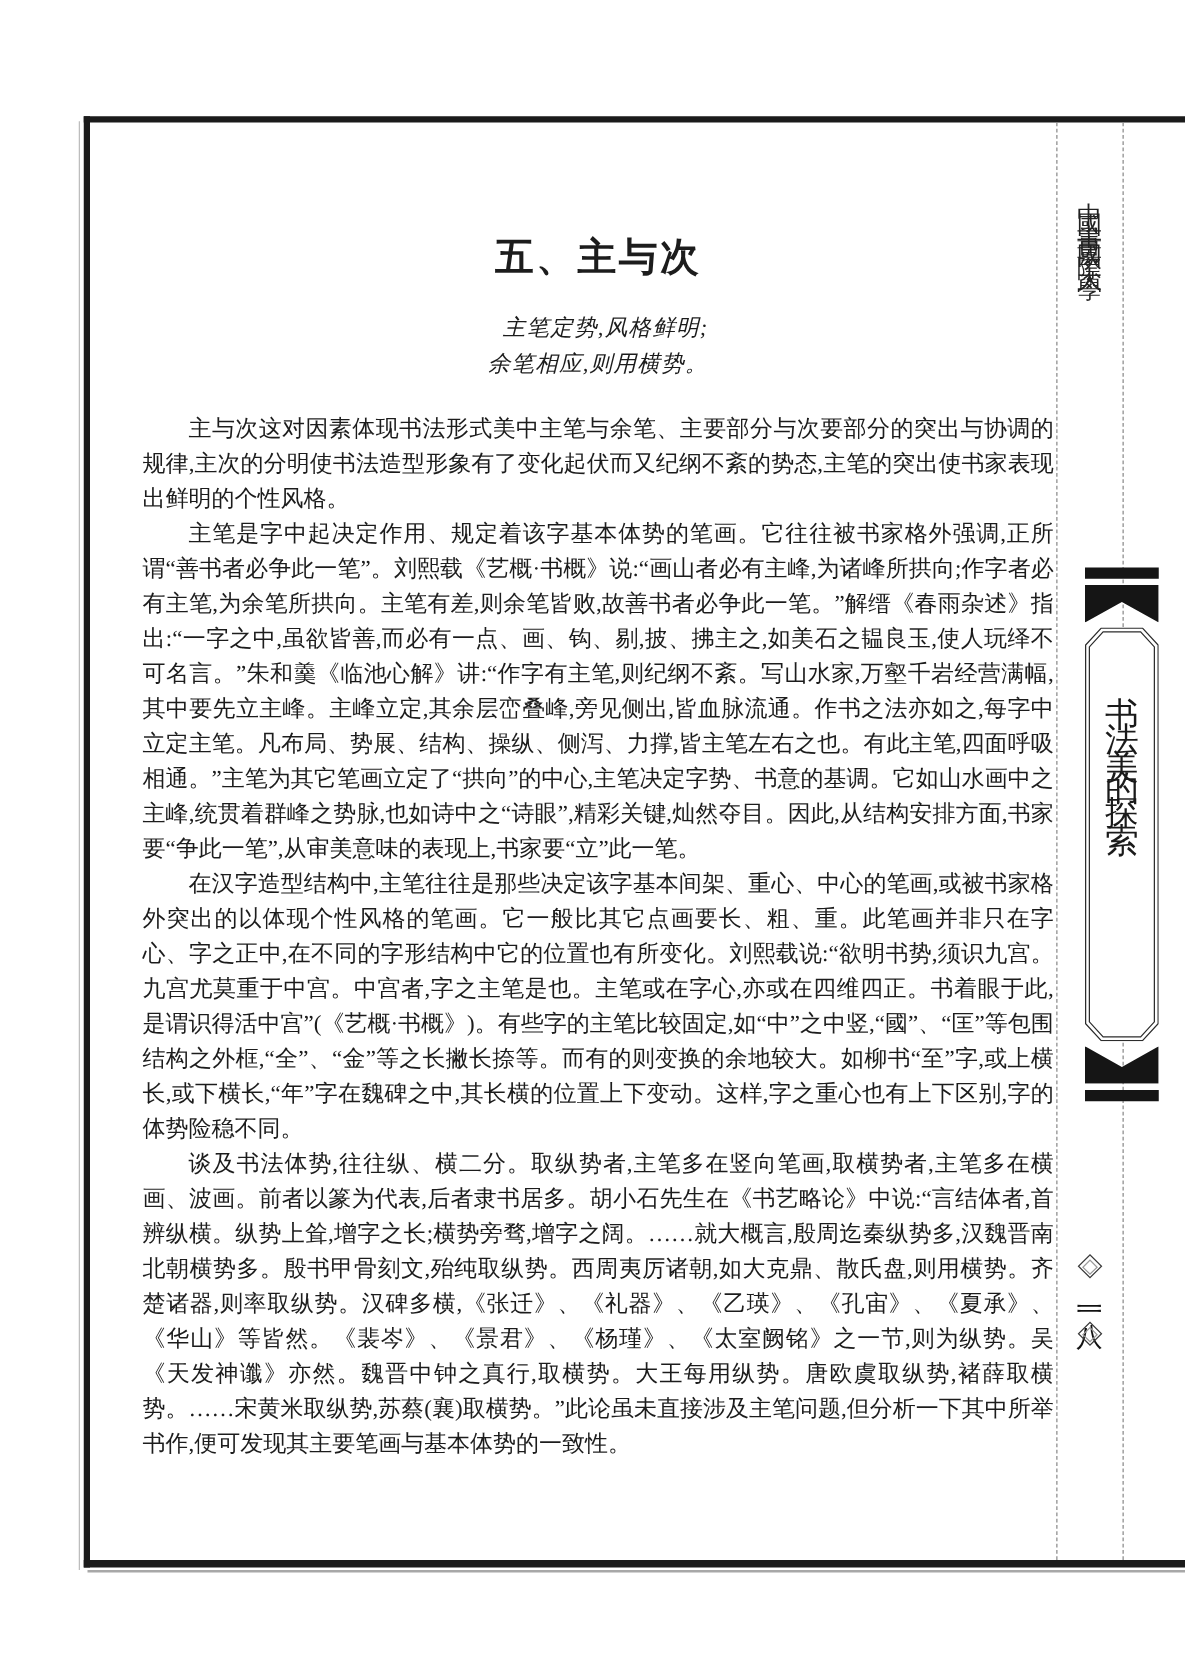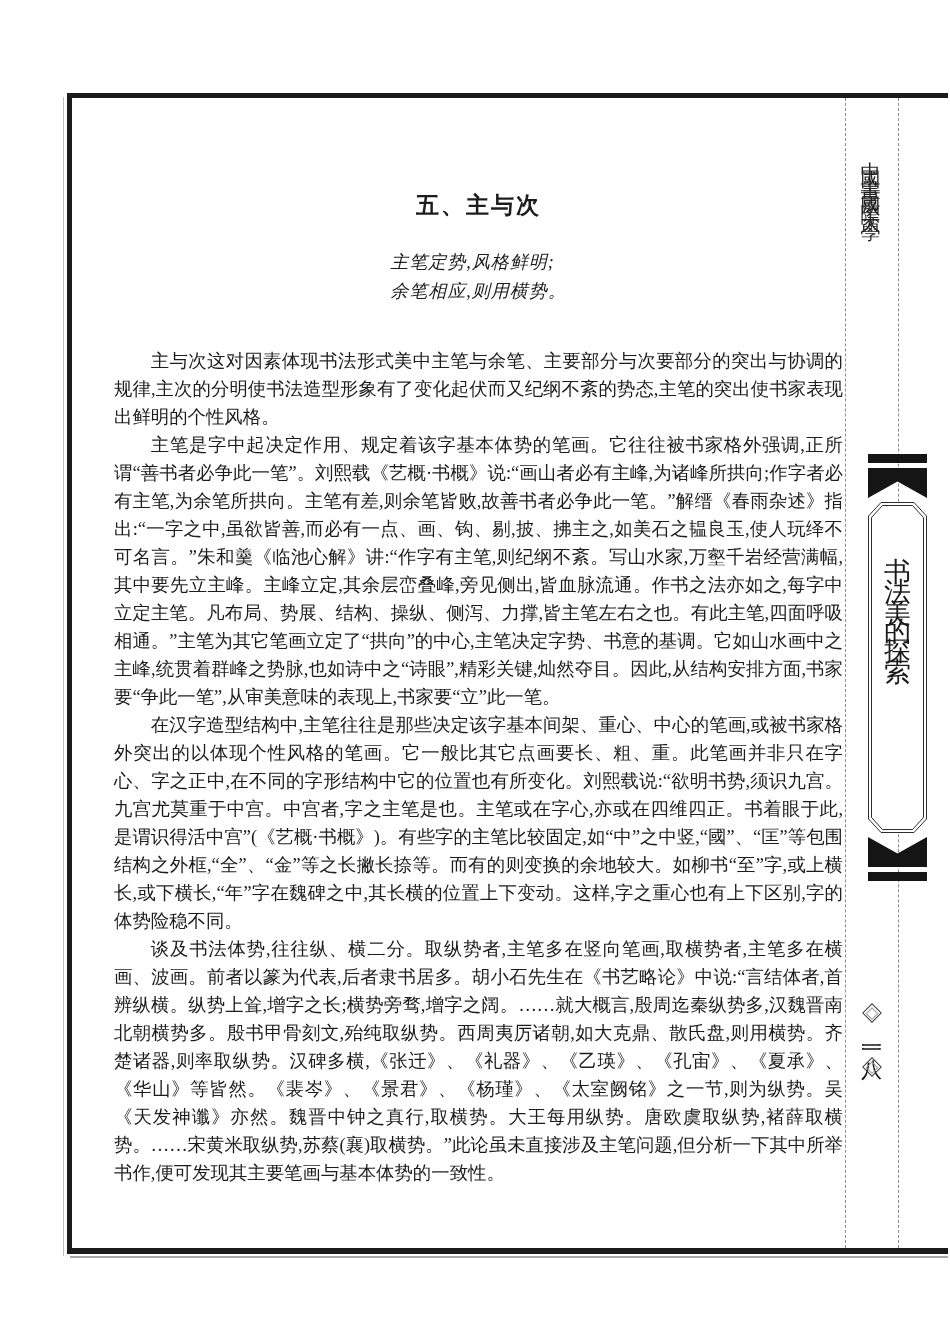--- a/index.html
+++ b/index.html
@@ -14,27 +14,27 @@
   .frame-left{position:absolute;left:67px;top:93px;width:5px;height:1161px;background:#1b1b1b;}
   .shadow-left{position:absolute;left:63px;top:97px;width:1px;height:1159px;background:#bdbdbd;}
   .shadow-bottom{position:absolute;left:70px;top:1256px;width:878px;height:2px;background:#a8a8a8;}
   .divider{position:absolute;top:98px;height:1150px;width:0;border-left:1px dashed #8a8a8a;}
   .divider.d1{left:845px;}
   .divider.d2{left:898px;}
 
   
   .main{position:absolute;left:114px;top:93px;width:729px;}
   .article-title{
-    margin:97px 0 0 0;text-align:center;font-size:23px;font-weight:bold;
+    margin:97px 0 0 0;text-align:center;font-size:31px;font-weight:bold;
     letter-spacing:2px;line-height:32px;
   }
   .epigraph-wrap{text-align:center;margin-top:26px;}
-  .epigraph{display:inline-block;text-align:left;font-style:italic;font-weight:500;
+  .epigraph{display:inline-block;text-align:right;font-style:italic;font-weight:500;
     font-size:18px;line-height:29px;letter-spacing:1px;}
-  .article-body{margin-top:41px;font-size:18.4px;line-height:28px;text-align:justify;
+  .article-body{margin-top:23px;font-size:18.4px;line-height:28px;text-align:justify;
     text-justify:inter-ideograph;}
   .article-body p{margin:0;text-indent:2em;}
 
   
   .university{
     position:absolute;left:845px;top:146px;width:53px;
     display:flex;justify-content:center;
   }
   .university span{
     writing-mode:vertical-rl;text-orientation:upright;

